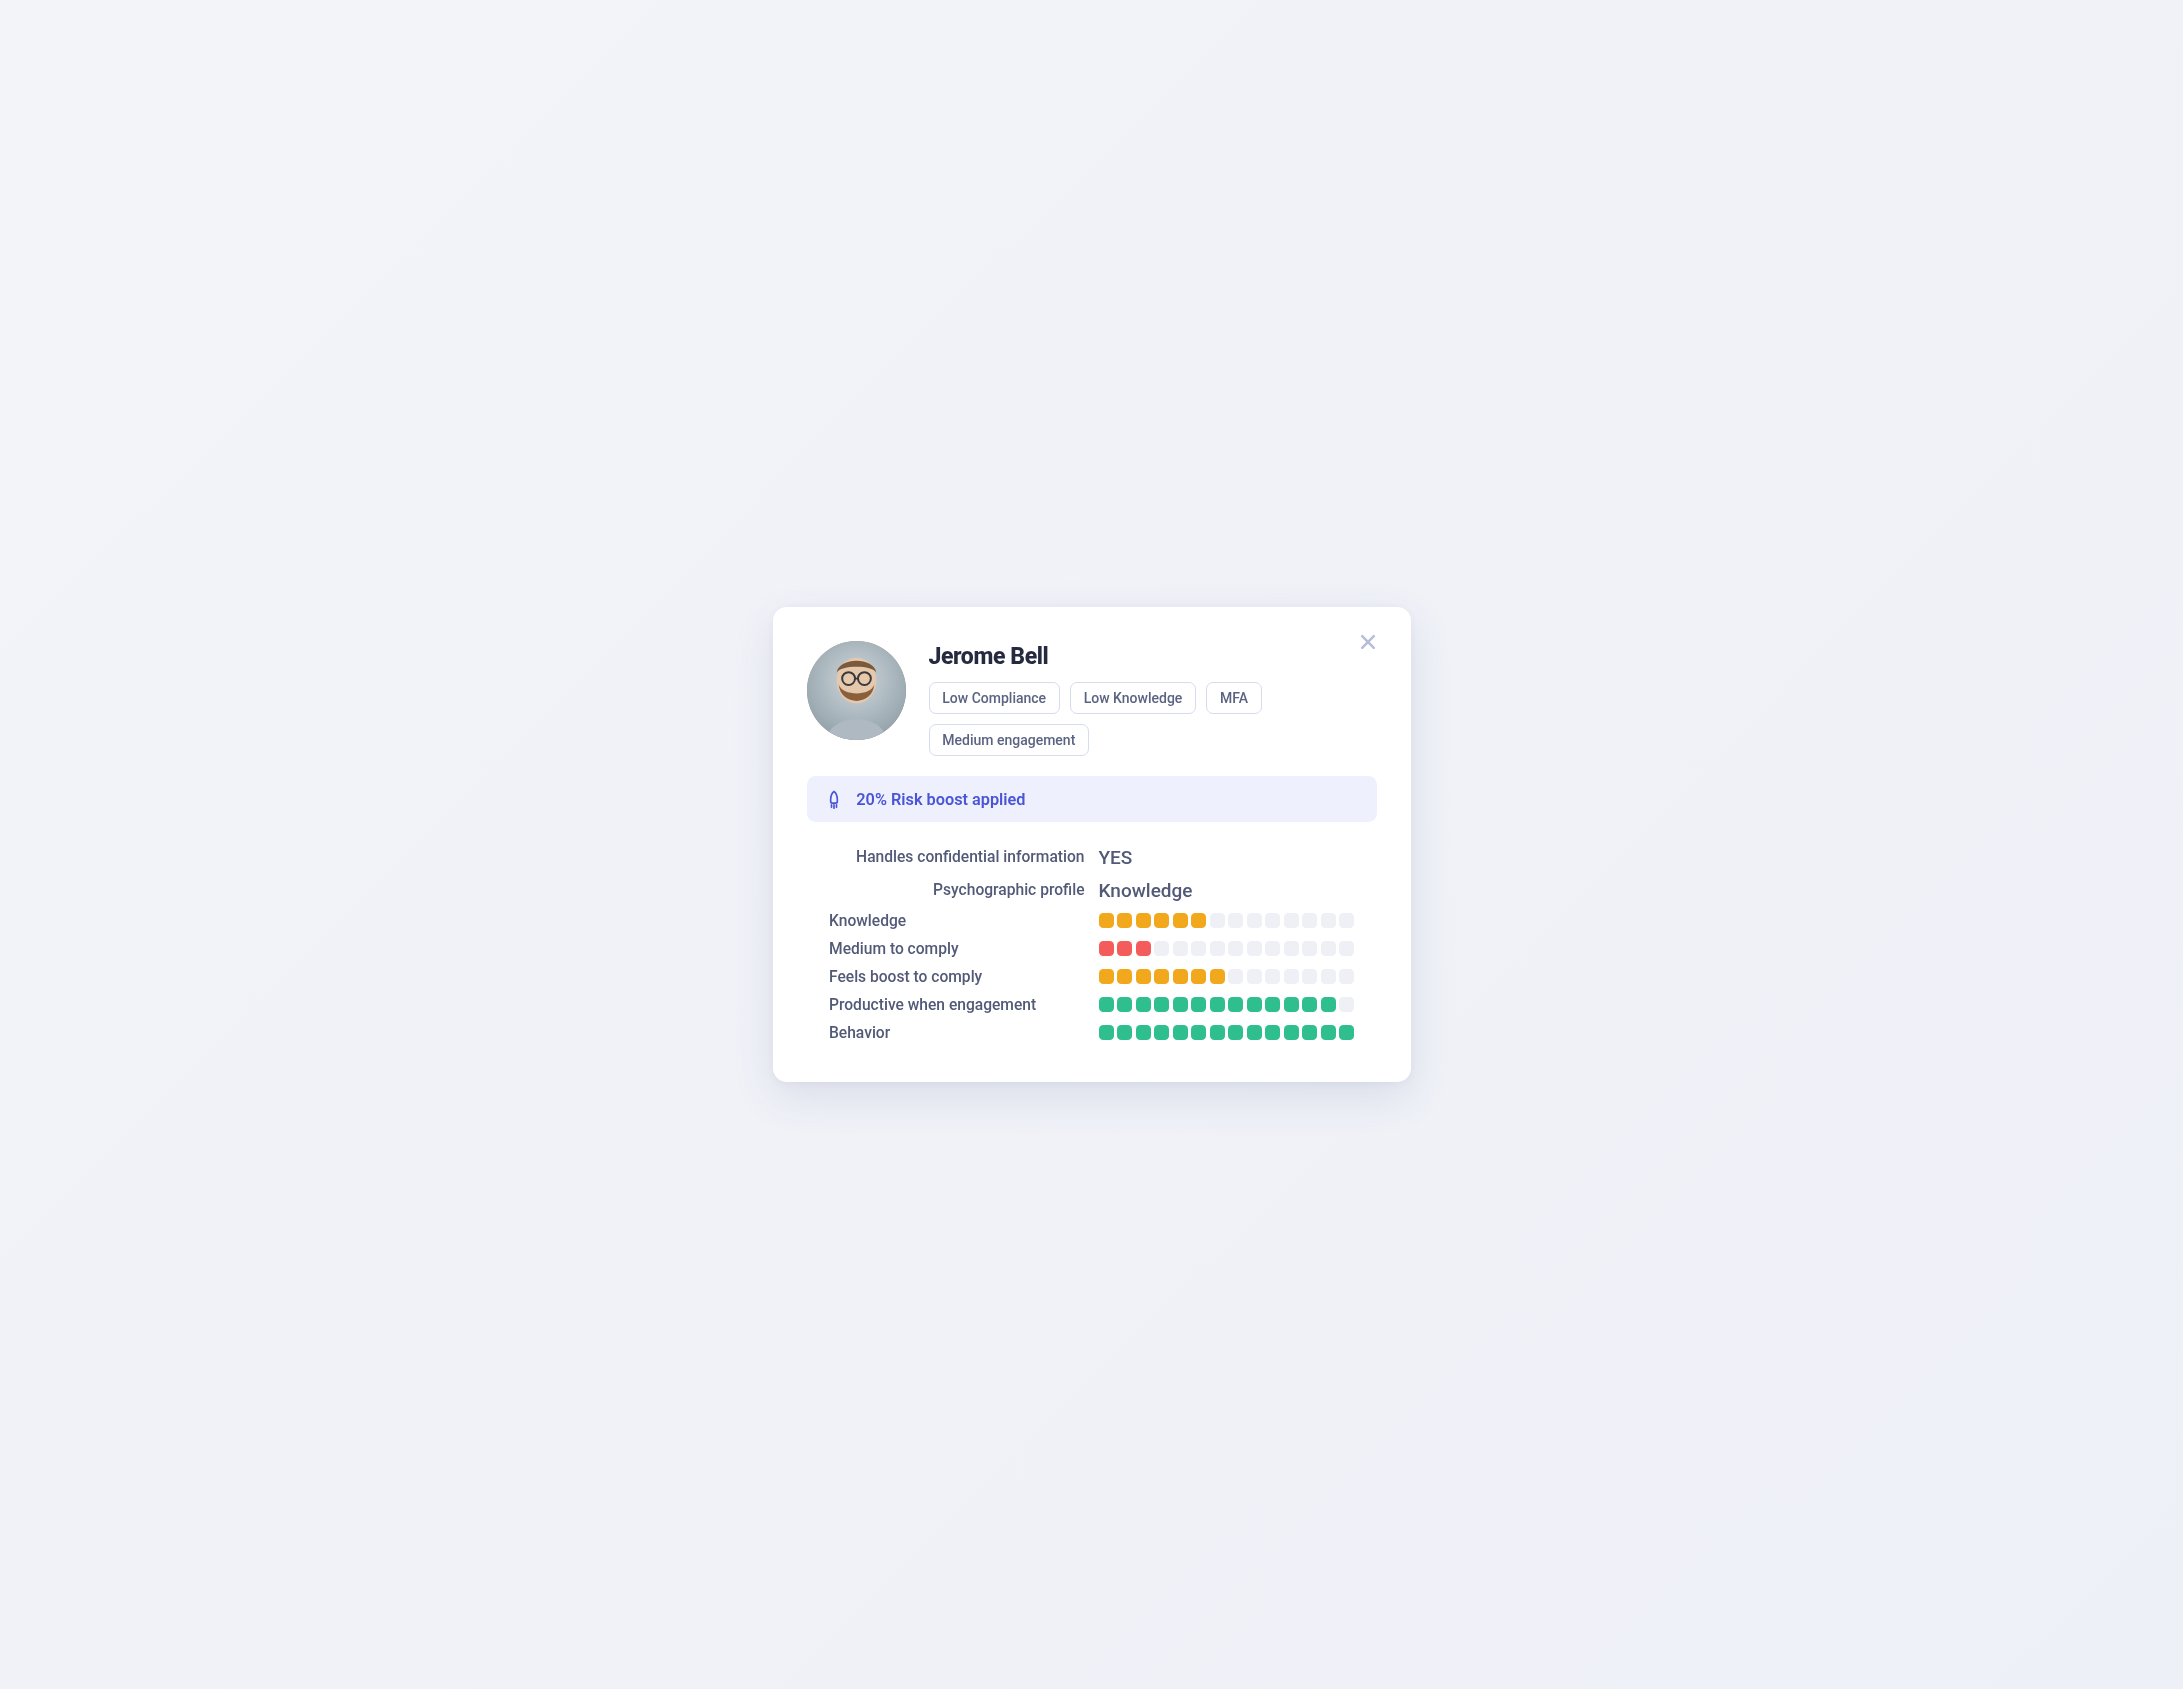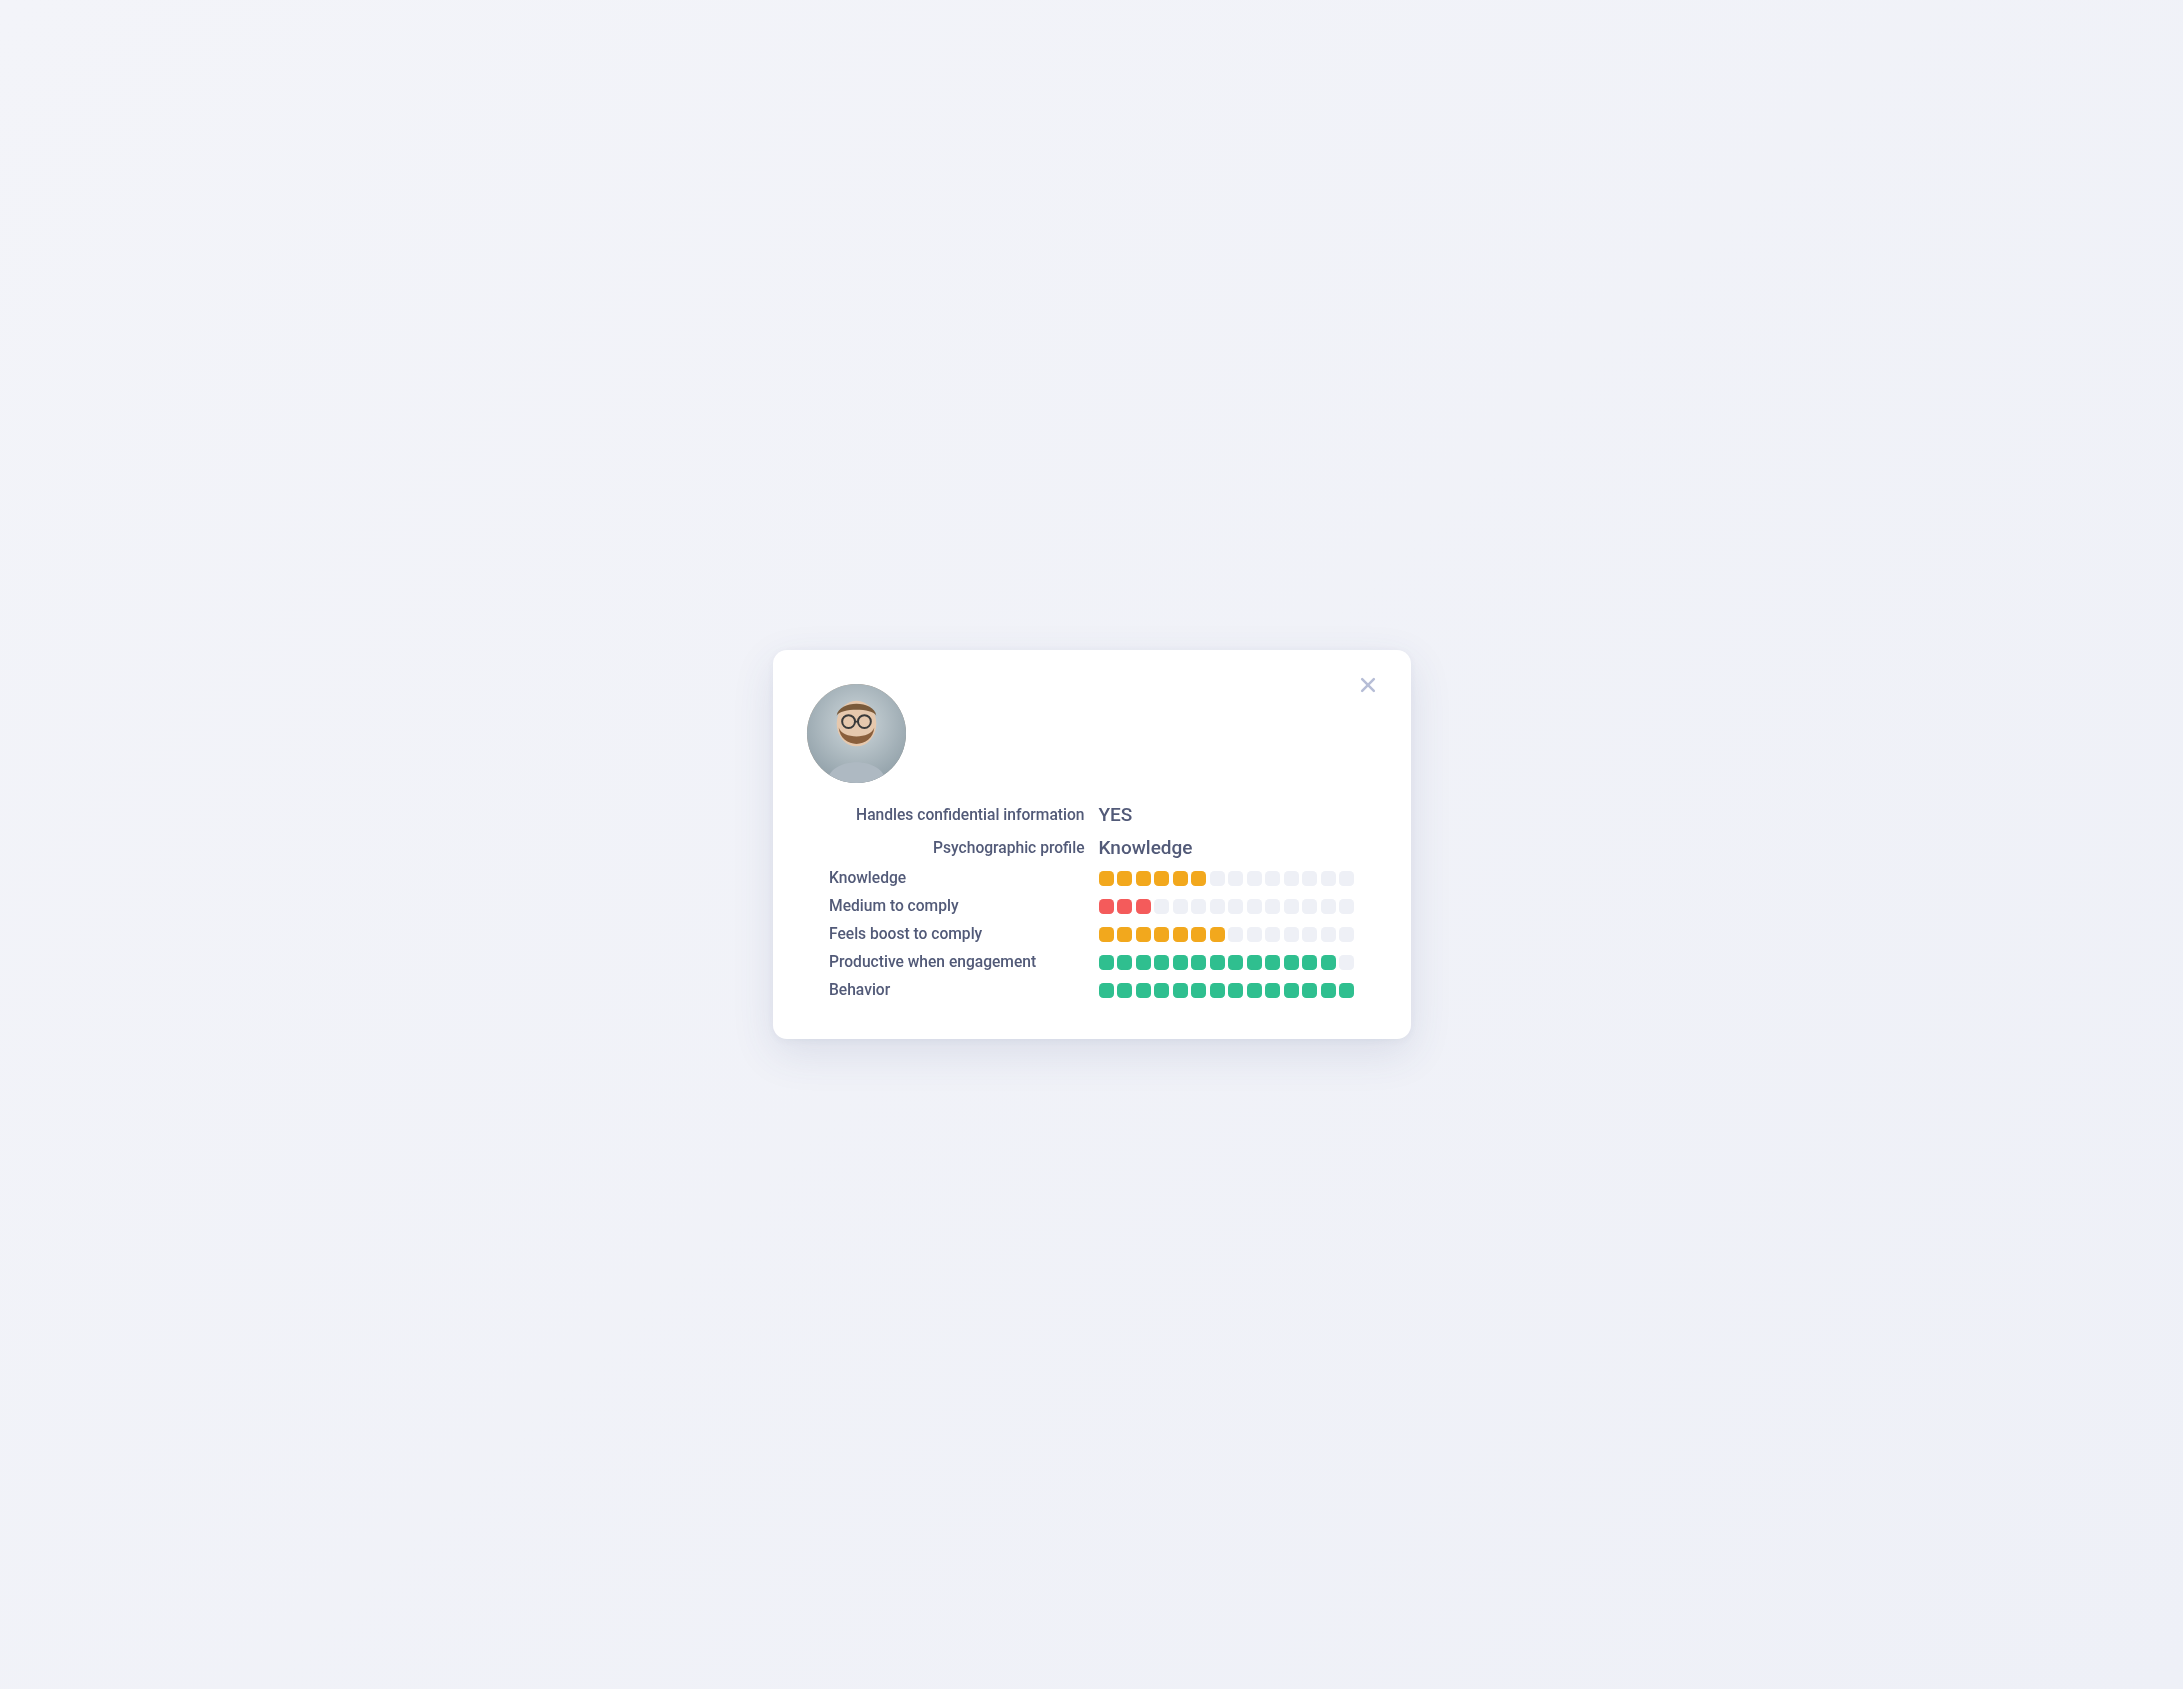--- a/index.html
+++ b/index.html
@@ -149,22 +149,42 @@
 
         <path d="M30 32 C 32 16, 68 16, 70 32 C 66 24, 34 24, 30 32 Z" fill="#7a5a3a"></path>
 
         <path d="M32 44 C 34 66, 66 66, 68 44 C 64 56, 36 56, 32 44 Z" fill="#8a5f3c"></path>
 
         <circle cx="42" cy="38" r="6.5" fill="none" stroke="#3a3a3a" stroke-width="2"></circle>
         <circle cx="58" cy="38" r="6.5" fill="none" stroke="#3a3a3a" stroke-width="2"></circle>
         <line x1="48.5" y1="38" x2="51.5" y2="38" stroke="#3a3a3a" stroke-width="2"></line>
       </svg>
     </div>
+    <div class="header-main">
+      <h1 class="name">Jerome Bell</h1>
+      <div class="tags">
+        <span class="tag">Low Compliance</span>
+        <span class="tag">Low Knowledge</span>
+        <span class="tag">MFA</span>
+        <span class="tag">Medium engagement</span>
+      </div>
+    </div>
   </div>
 
+  <div class="banner">
+    <span class="icon">
+      <svg viewBox="0 0 24 24" fill="none" stroke="currentColor" stroke-width="2" stroke-linecap="round" stroke-linejoin="round">
+        <path d="M12 3 C 15 5, 16 9, 16 13 L16 15 C 16 16, 15 17, 14 17 L10 17 C 9 17, 8 16, 8 15 L8 13 C 8 9, 9 5, 12 3 Z"></path>
+        <line x1="9" y1="19" x2="9" y2="22"></line>
+        <line x1="12" y1="19" x2="12" y2="23"></line>
+        <line x1="15" y1="19" x2="15" y2="22"></line>
+      </svg>
+    </span>
+    <span class="banner-text">20% Risk boost applied</span>
+  </div>
 
   <div class="rows" id="rows">
       <div class="row">
         <div class="row-label">Handles confidential information</div>
         <div class="row-value-text">YES</div>
       </div>
       <div class="row">
         <div class="row-label">Psychographic profile</div>
         <div class="row-value-text">Knowledge</div>
       </div>

